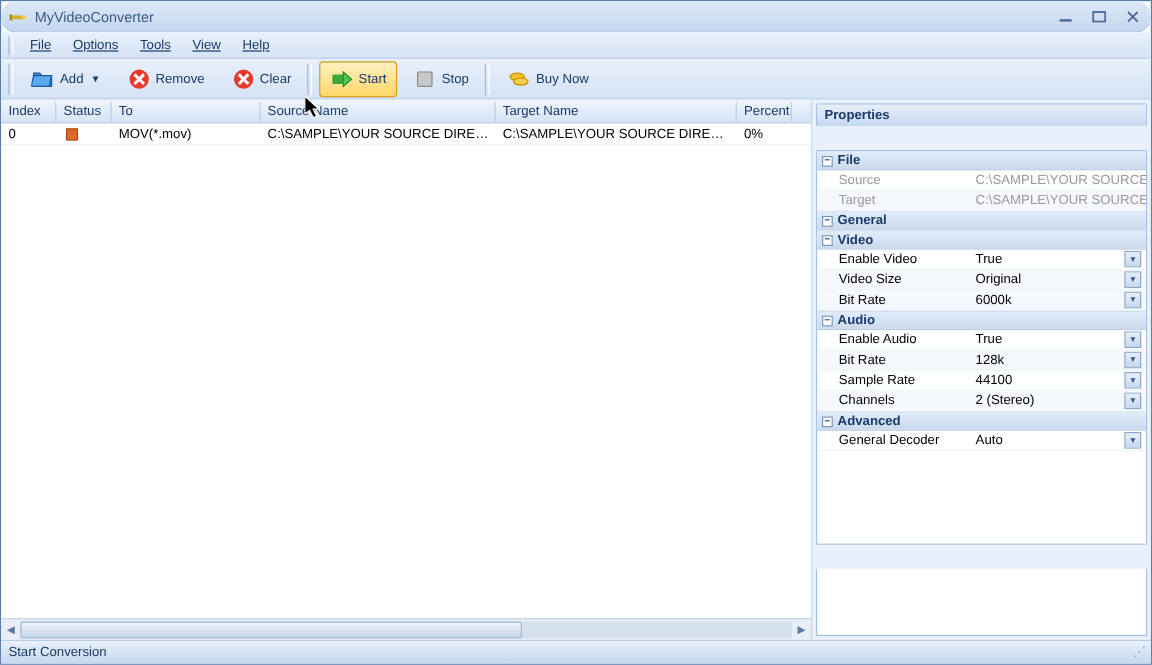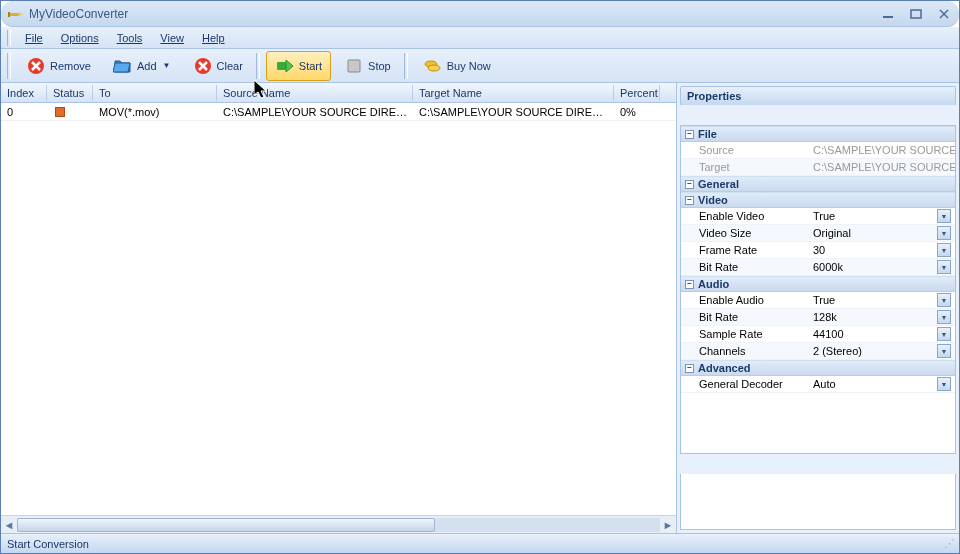--- a/index.html
+++ b/index.html
@@ -106,36 +106,36 @@
   <span class="menu-item"><span>Tools</span></span>
   <span class="menu-item"><span>View</span></span>
   <span class="menu-item"><span>Help</span></span>
 </div>
 
 <div class="toolbar">
   <span class="sep"></span>
   <div class="tool-btn">
     <span class="icon">
         <svg width="20" height="20" viewBox="0 0 20 20">
+          <path d="M2 5 h5 l2 2 h8 v9 h-15 z" fill="#3a8ad8" stroke="#1a5a98"></path>
+          <path d="M2 7 h15 l-2 9 h-15 z" fill="#5aa8f0" stroke="#1a5a98"></path>
+        </svg>
+      </span>
+    <span class="label">Add</span>
+    <span class="dropdown-arrow">▼</span>
+  </div>
+  <div class="tool-btn">
+    <span class="icon">
+        <svg width="20" height="20" viewBox="0 0 20 20">
           <circle cx="10" cy="10" r="8" fill="#e83a2a"></circle>
           <line x1="6" y1="6" x2="14" y2="14" stroke="#fff" stroke-width="2.5"></line>
           <line x1="14" y1="6" x2="6" y2="14" stroke="#fff" stroke-width="2.5"></line>
         </svg>
       </span>
     <span class="label">Remove</span>
-  </div>
-  <div class="tool-btn">
-    <span class="icon">
-        <svg width="20" height="20" viewBox="0 0 20 20">
-          <path d="M2 5 h5 l2 2 h8 v9 h-15 z" fill="#3a8ad8" stroke="#1a5a98"></path>
-          <path d="M2 7 h15 l-2 9 h-15 z" fill="#5aa8f0" stroke="#1a5a98"></path>
-        </svg>
-      </span>
-    <span class="label">Add</span>
-    <span class="dropdown-arrow">▼</span>
   </div>
   <div class="tool-btn">
     <span class="icon">
         <svg width="20" height="20" viewBox="0 0 20 20">
           <circle cx="10" cy="10" r="8" fill="#e83a2a"></circle>
           <line x1="6" y1="6" x2="14" y2="14" stroke="#fff" stroke-width="2.5"></line>
           <line x1="14" y1="6" x2="6" y2="14" stroke="#fff" stroke-width="2.5"></line>
         </svg>
       </span>
     <span class="label">Clear</span>
@@ -237,27 +237,20 @@
             <span class="dd">▼</span>
           </div>
         </div>
       <div class="prop-row alt">
           <div class="prop-label">Video Size</div>
           <div class="prop-value">
             <span>Original</span>
             <span class="dd">▼</span>
           </div>
         </div>
-      <div class="prop-row">
-          <div class="prop-label">Frame Rate</div>
-          <div class="prop-value">
-            <span>30</span>
-            <span class="dd">▼</span>
-          </div>
-        </div>
       <div class="prop-row alt">
           <div class="prop-label">Bit Rate</div>
           <div class="prop-value">
             <span>6000k</span>
             <span class="dd">▼</span>
           </div>
         </div>
 
       <div class="prop-section">
           <span class="toggle">−</span>

